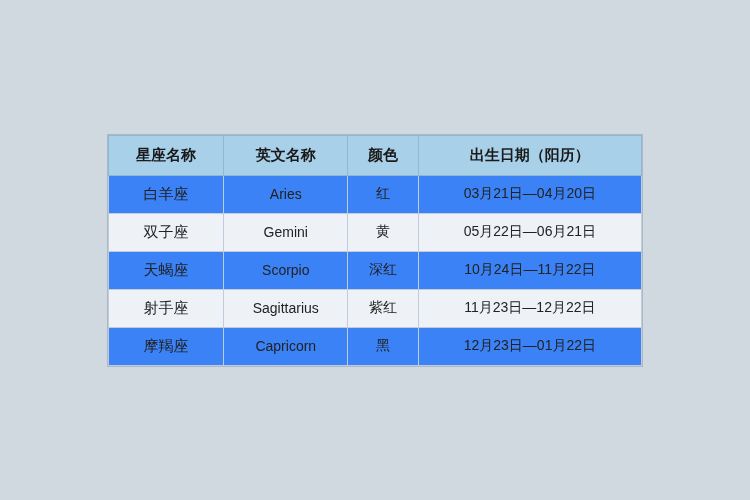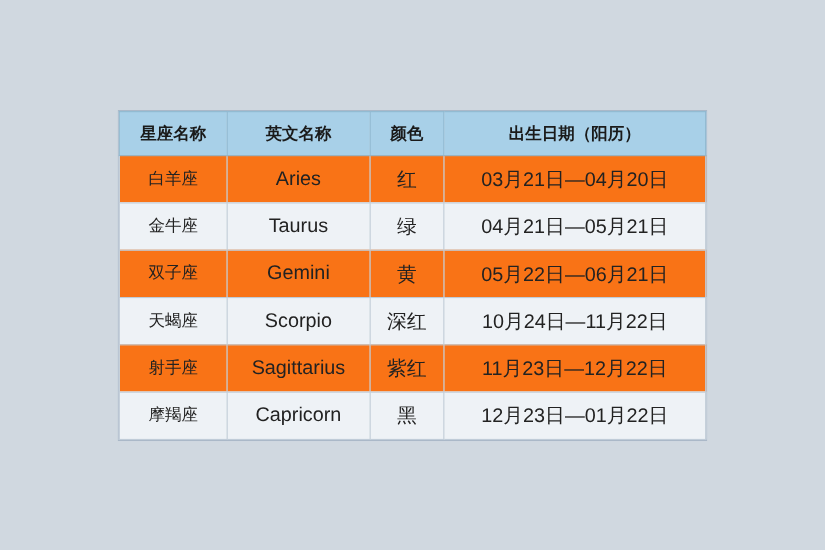--- a/index.html
+++ b/index.html
@@ -37,33 +37,33 @@
     thead th {
       padding: 10px 8px;
       text-align: center;
       border: 1px solid #90b8d0;
       color: #1a1a1a;
       font-weight: bold;
       font-size: 15px;
     }
 
     tbody tr {
-      background-color: #f97316;
+      background-color: #3b82f6;
     }
 
     tbody tr:nth-child(even) {
       background-color: #eef2f6;
     }
 
     tbody td {
       padding: 9px 8px;
       text-align: center;
       border: 1px solid #c0ccd8;
       color: #222;
-      font-size: 18px;
+      font-size: 14px;
     }
 
     tbody td:first-child {
       font-size: 15px;
     }
 
     tbody td:nth-child(2) {
       font-style: normal;
     }
   </style>
@@ -81,26 +81,20 @@
         </tr>
     </thead>
     <tbody>
     <tr>
           <td>白羊座</td>
           <td>Aries</td>
           <td>红</td>
           <td>03月21日—04月20日</td>
         </tr>
         <tr>
-          <td>金牛座</td>
-          <td>Taurus</td>
-          <td>绿</td>
-          <td>04月21日—05月21日</td>
-        </tr>
-        <tr>
           <td>双子座</td>
           <td>Gemini</td>
           <td>黄</td>
           <td>05月22日—06月21日</td>
         </tr>
         <tr>
           <td>天蝎座</td>
           <td>Scorpio</td>
           <td>深红</td>
           <td>10月24日—11月22日</td>

